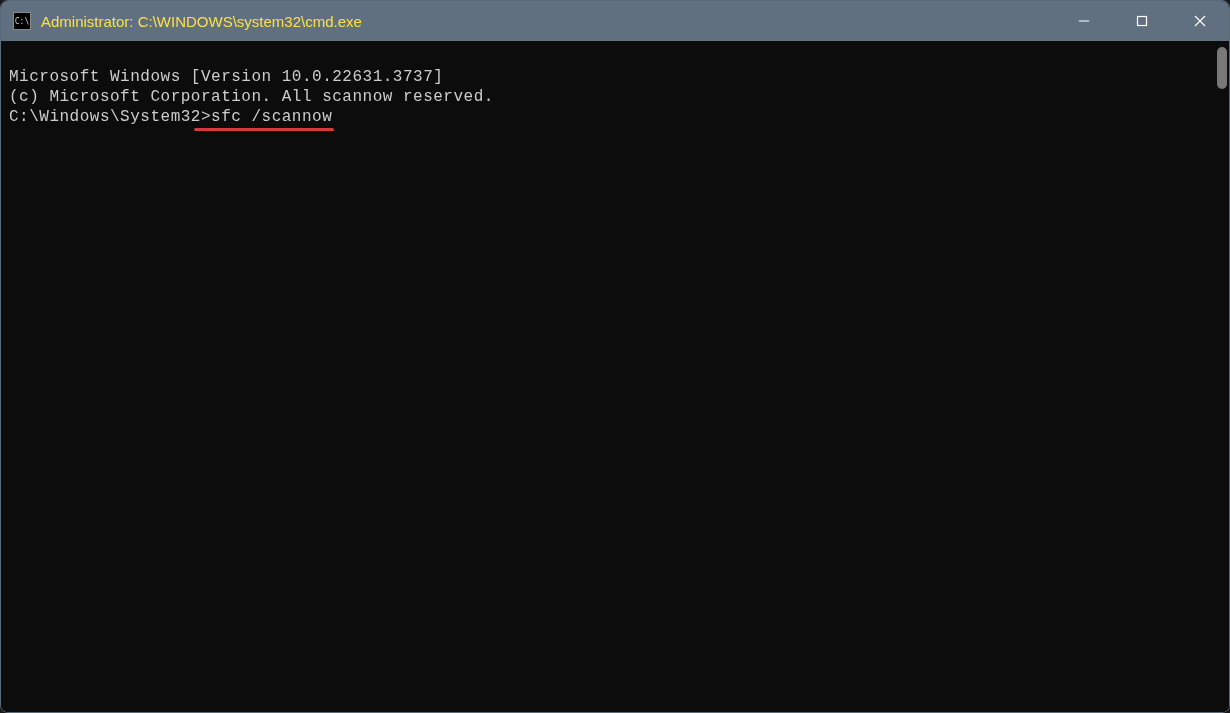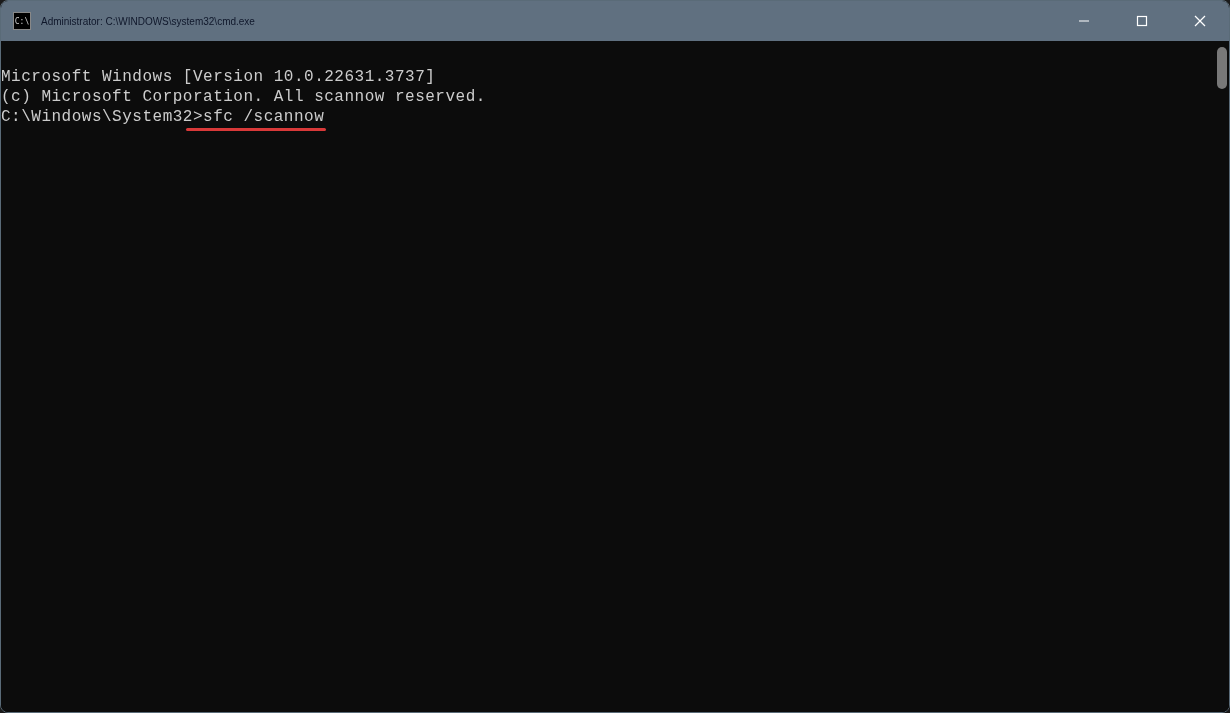--- a/index.html
+++ b/index.html
@@ -45,22 +45,22 @@
       display: flex;
       align-items: center;
       justify-content: center;
       font-size: 8px;
       color: #ccc;
       font-family: monospace;
       margin-right: 10px;
     }
     
     .title-text {
-      color: #0f172a;
-      font-size: 10px;
+      color: #fde047;
+      font-size: 15px;
       flex: 1;
     }
     
     .window-controls {
       display: flex;
       height: 100%;
     }
     
     .win-btn {
       width: 58px;
@@ -82,21 +82,21 @@
     
     .console-area {
       flex: 1;
       background: #0c0c0c;
       display: flex;
       position: relative;
     }
     
     .console-content {
       flex: 1;
-      padding: 6px 0;
+      padding: 6px 8px;
       font-family: 'Consolas', 'Courier New', monospace;
       font-size: 16px;
       color: #cccccc;
       line-height: 1.25;
       white-space: pre;
       letter-spacing: 0.5px;
     }
     
     .console-line {
       display: block;

